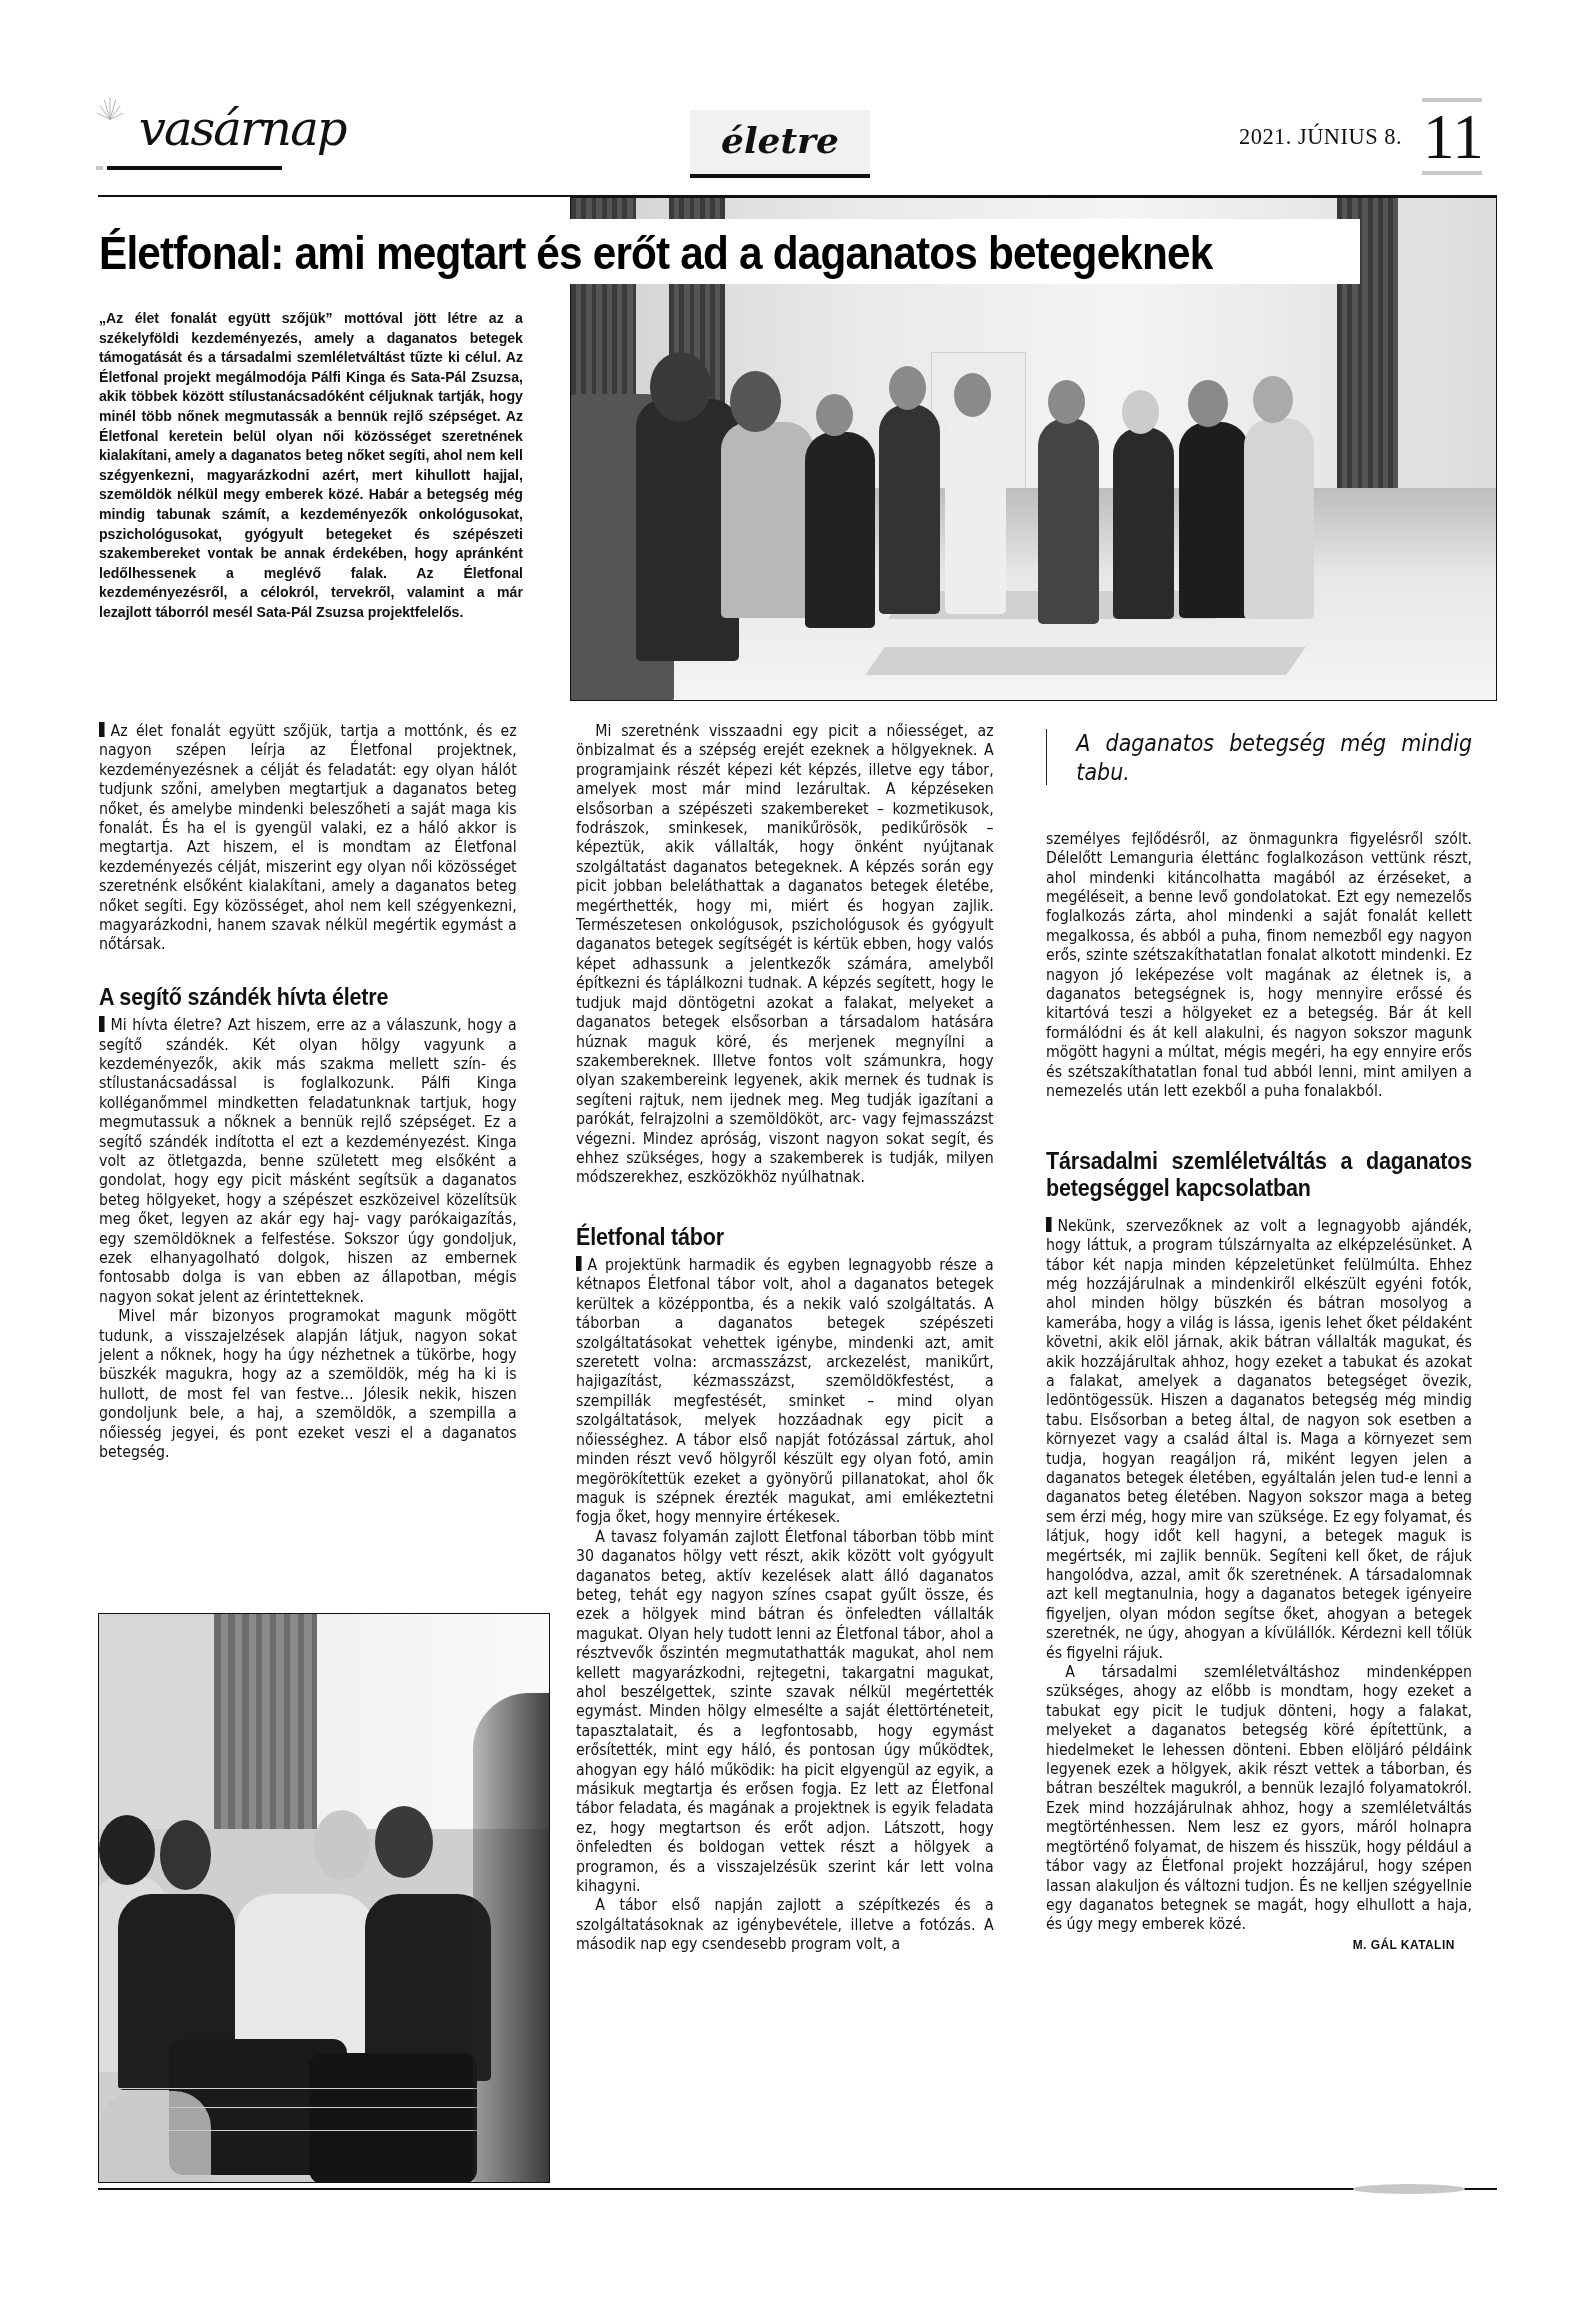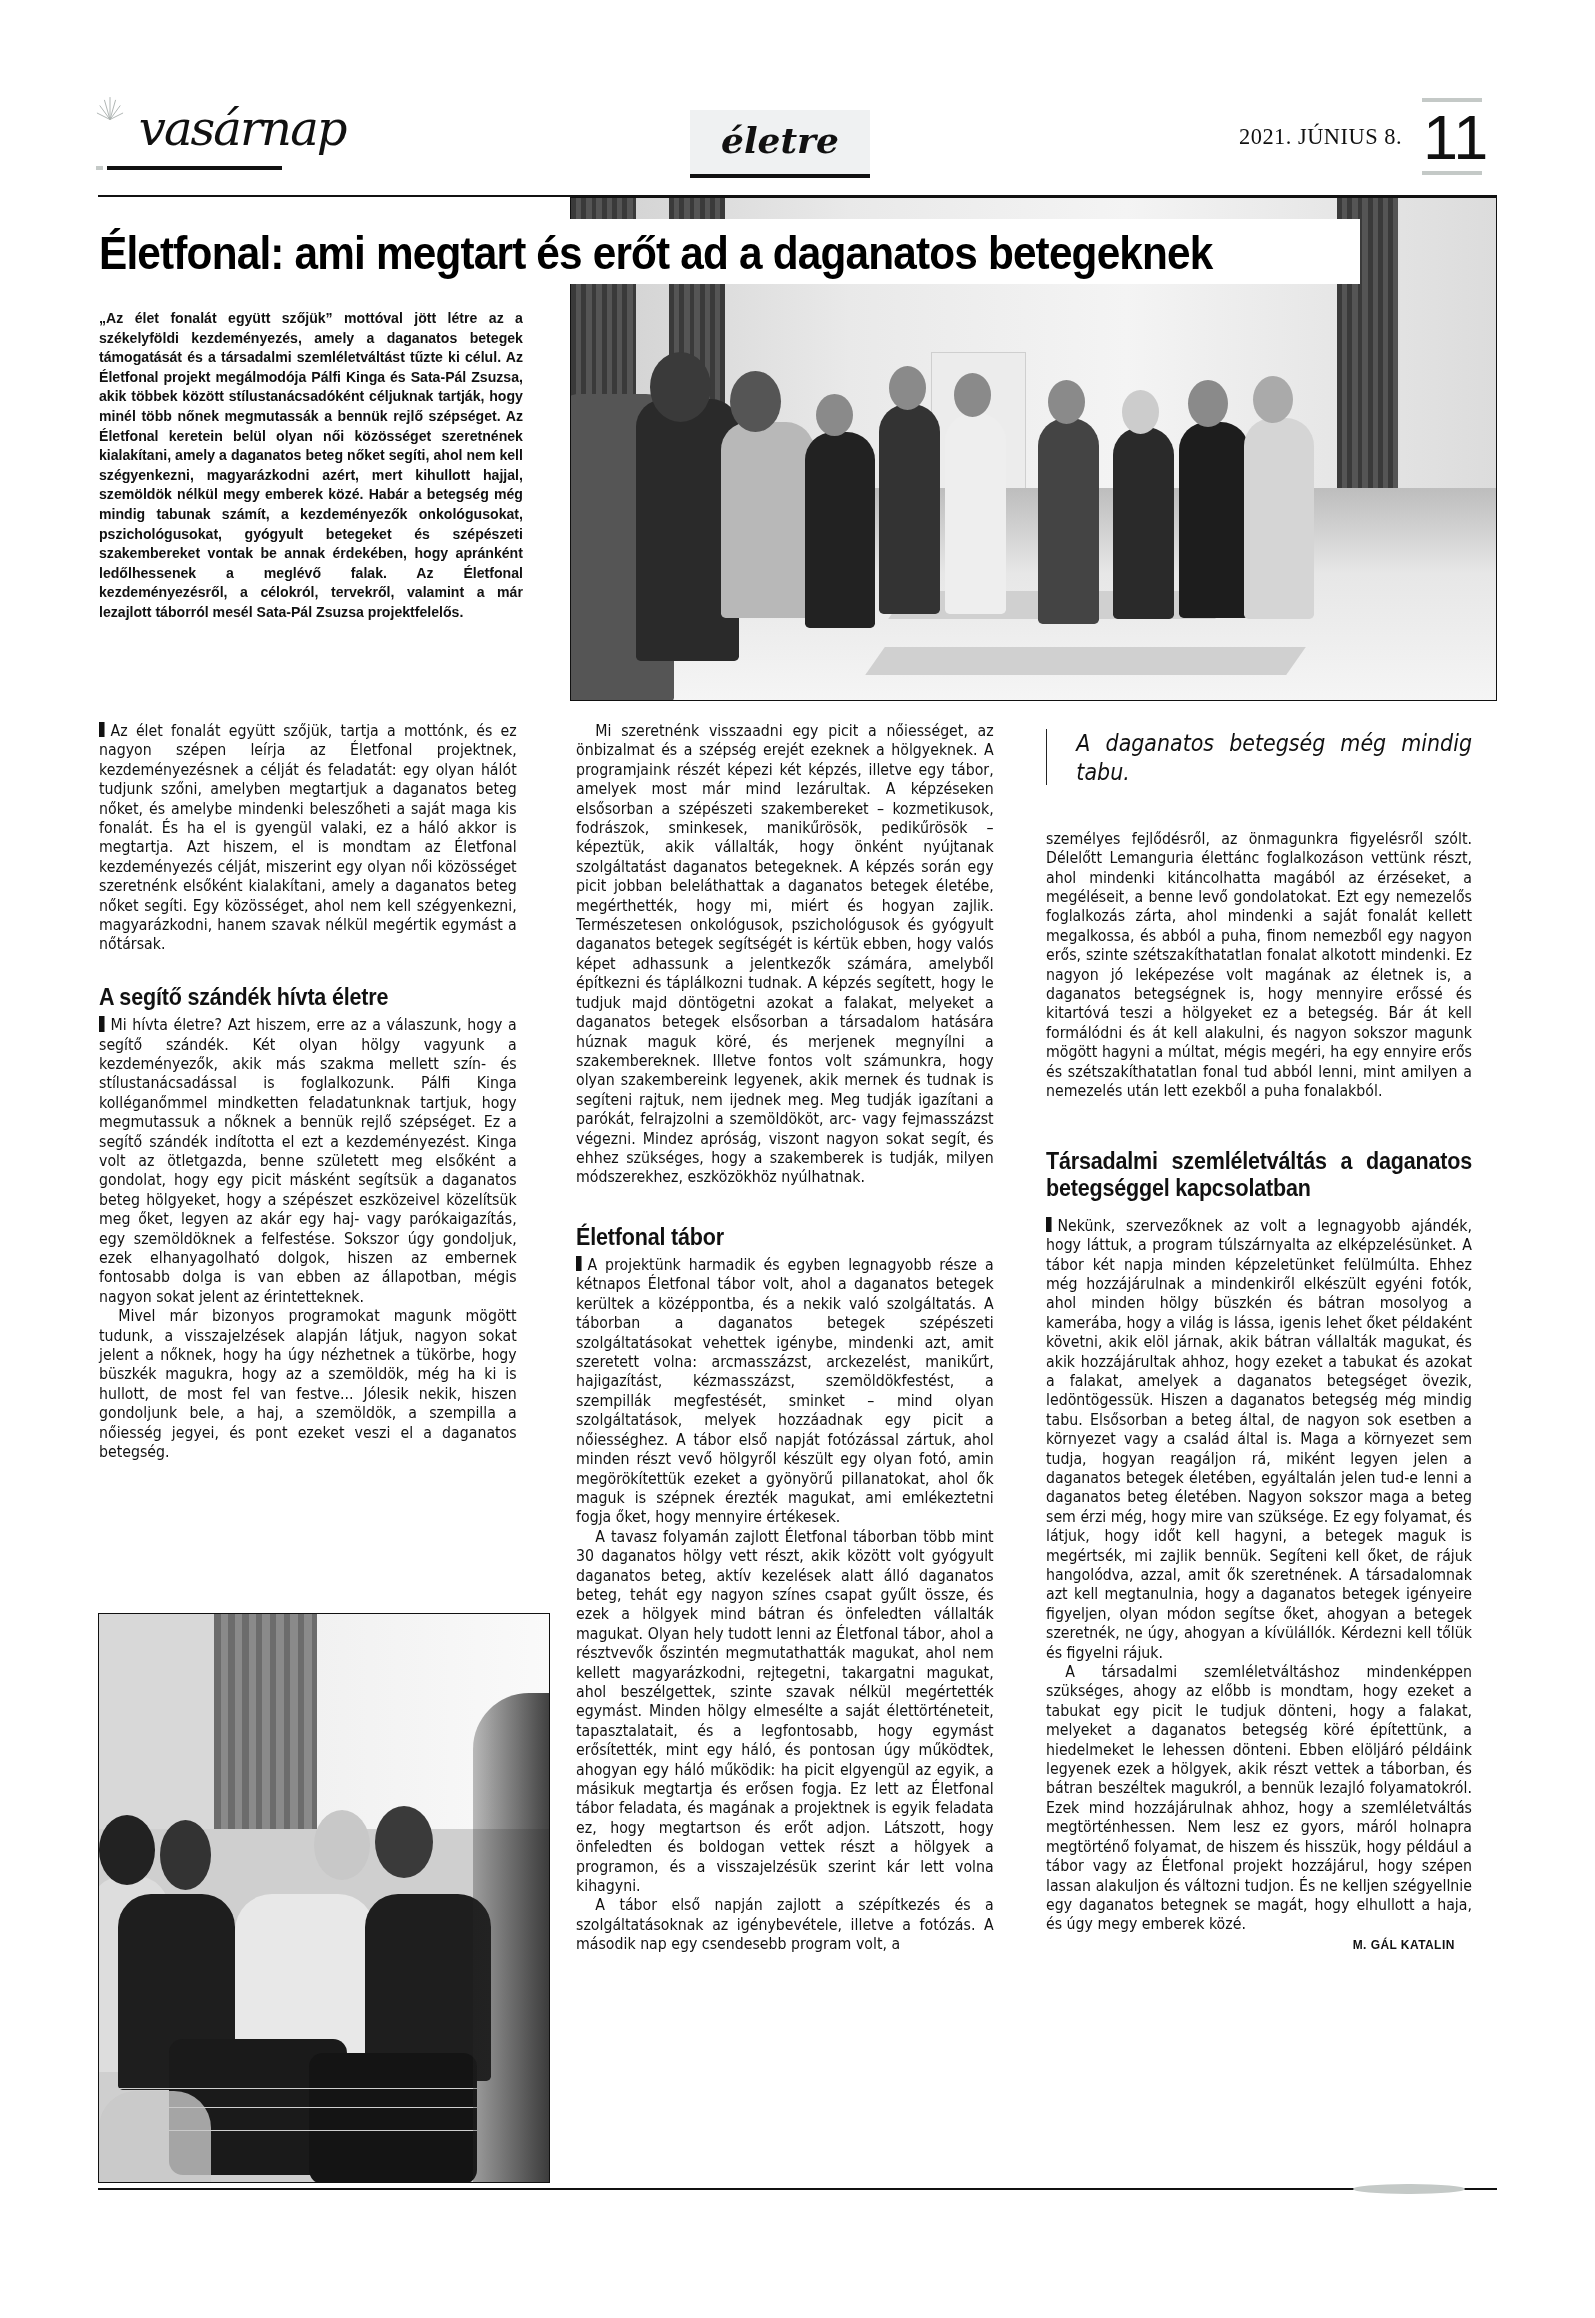--- a/index.html
+++ b/index.html
@@ -13,21 +13,21 @@
   .logo-under { left:11.2px; top:70px; width:175px; height:3.7px; background:#111; }
   .logo-under-grey { left:0; top:70px; width:6.5px; height:3.7px; background:#c4c9c7; }
 
   .section-tag { left:690px; top:110px; width:180px; height:84px; }
   .section-tag .bg { left:0; top:0; width:180px; height:64px; background:#eff1f2; }
   .section-tag .lbl { left:0; top:9.3px; width:180px; text-align:center; font-family:"DejaVu Serif", serif; font-style:italic; font-weight:bold; font-size:36px; line-height:1.2; }
   .section-tag .bar { left:0; top:64px; width:180px; height:3.7px; background:#111; }
 
   .date { left:1239px; top:124px; font-family:"Liberation Serif", serif; font-size:22.4px; letter-spacing:0.5px; }
   .pg-top { left:1422px; top:98px; width:60px; height:3.7px; background:#c4c9c7; }
-  .pg-num { left:1423px; top:104px; width:56px; text-align:center; font-family:Liberation Sans, sans-serif; font-size:63px; line-height:1.05; }
+  .pg-num { left:1423px; top:104px; width:56px; text-align:center; font-family:Liberation Serif, serif; font-size:63px; line-height:1.05; }
   .pg-bot { left:1422px; top:171px; width:60px; height:3.7px; background:#c4c9c7; }
 
   .top-rule { left:98px; top:195px; width:1399px; height:1.9px; background:#111; }
 
   
   .photo-main { left:570px; top:197px; width:927px; height:504px; background:#9a9a9a; overflow:hidden; border:1.4px solid #111; box-sizing:border-box; }
   .ph-wall { left:0; top:0; width:100%; height:290px; background:linear-gradient(90deg,#cfcfcf 0%,#e9e9e9 30%,#f4f4f4 60%,#dcdcdc 100%); }
   .ph-curtain { top:0; height:290px; background:repeating-linear-gradient(90deg,#3a3a3a 0 4.7px,#555 4.7px 10.3px); }
   .ph-floor { left:0; top:290px; width:100%; height:215px; background:linear-gradient(180deg,#bdbdbd,#e7e7e7 40%,#f5f5f5); }
   .ph-stripe { height:28px; background:#d0d0d0; transform:skewX(-35deg); }

